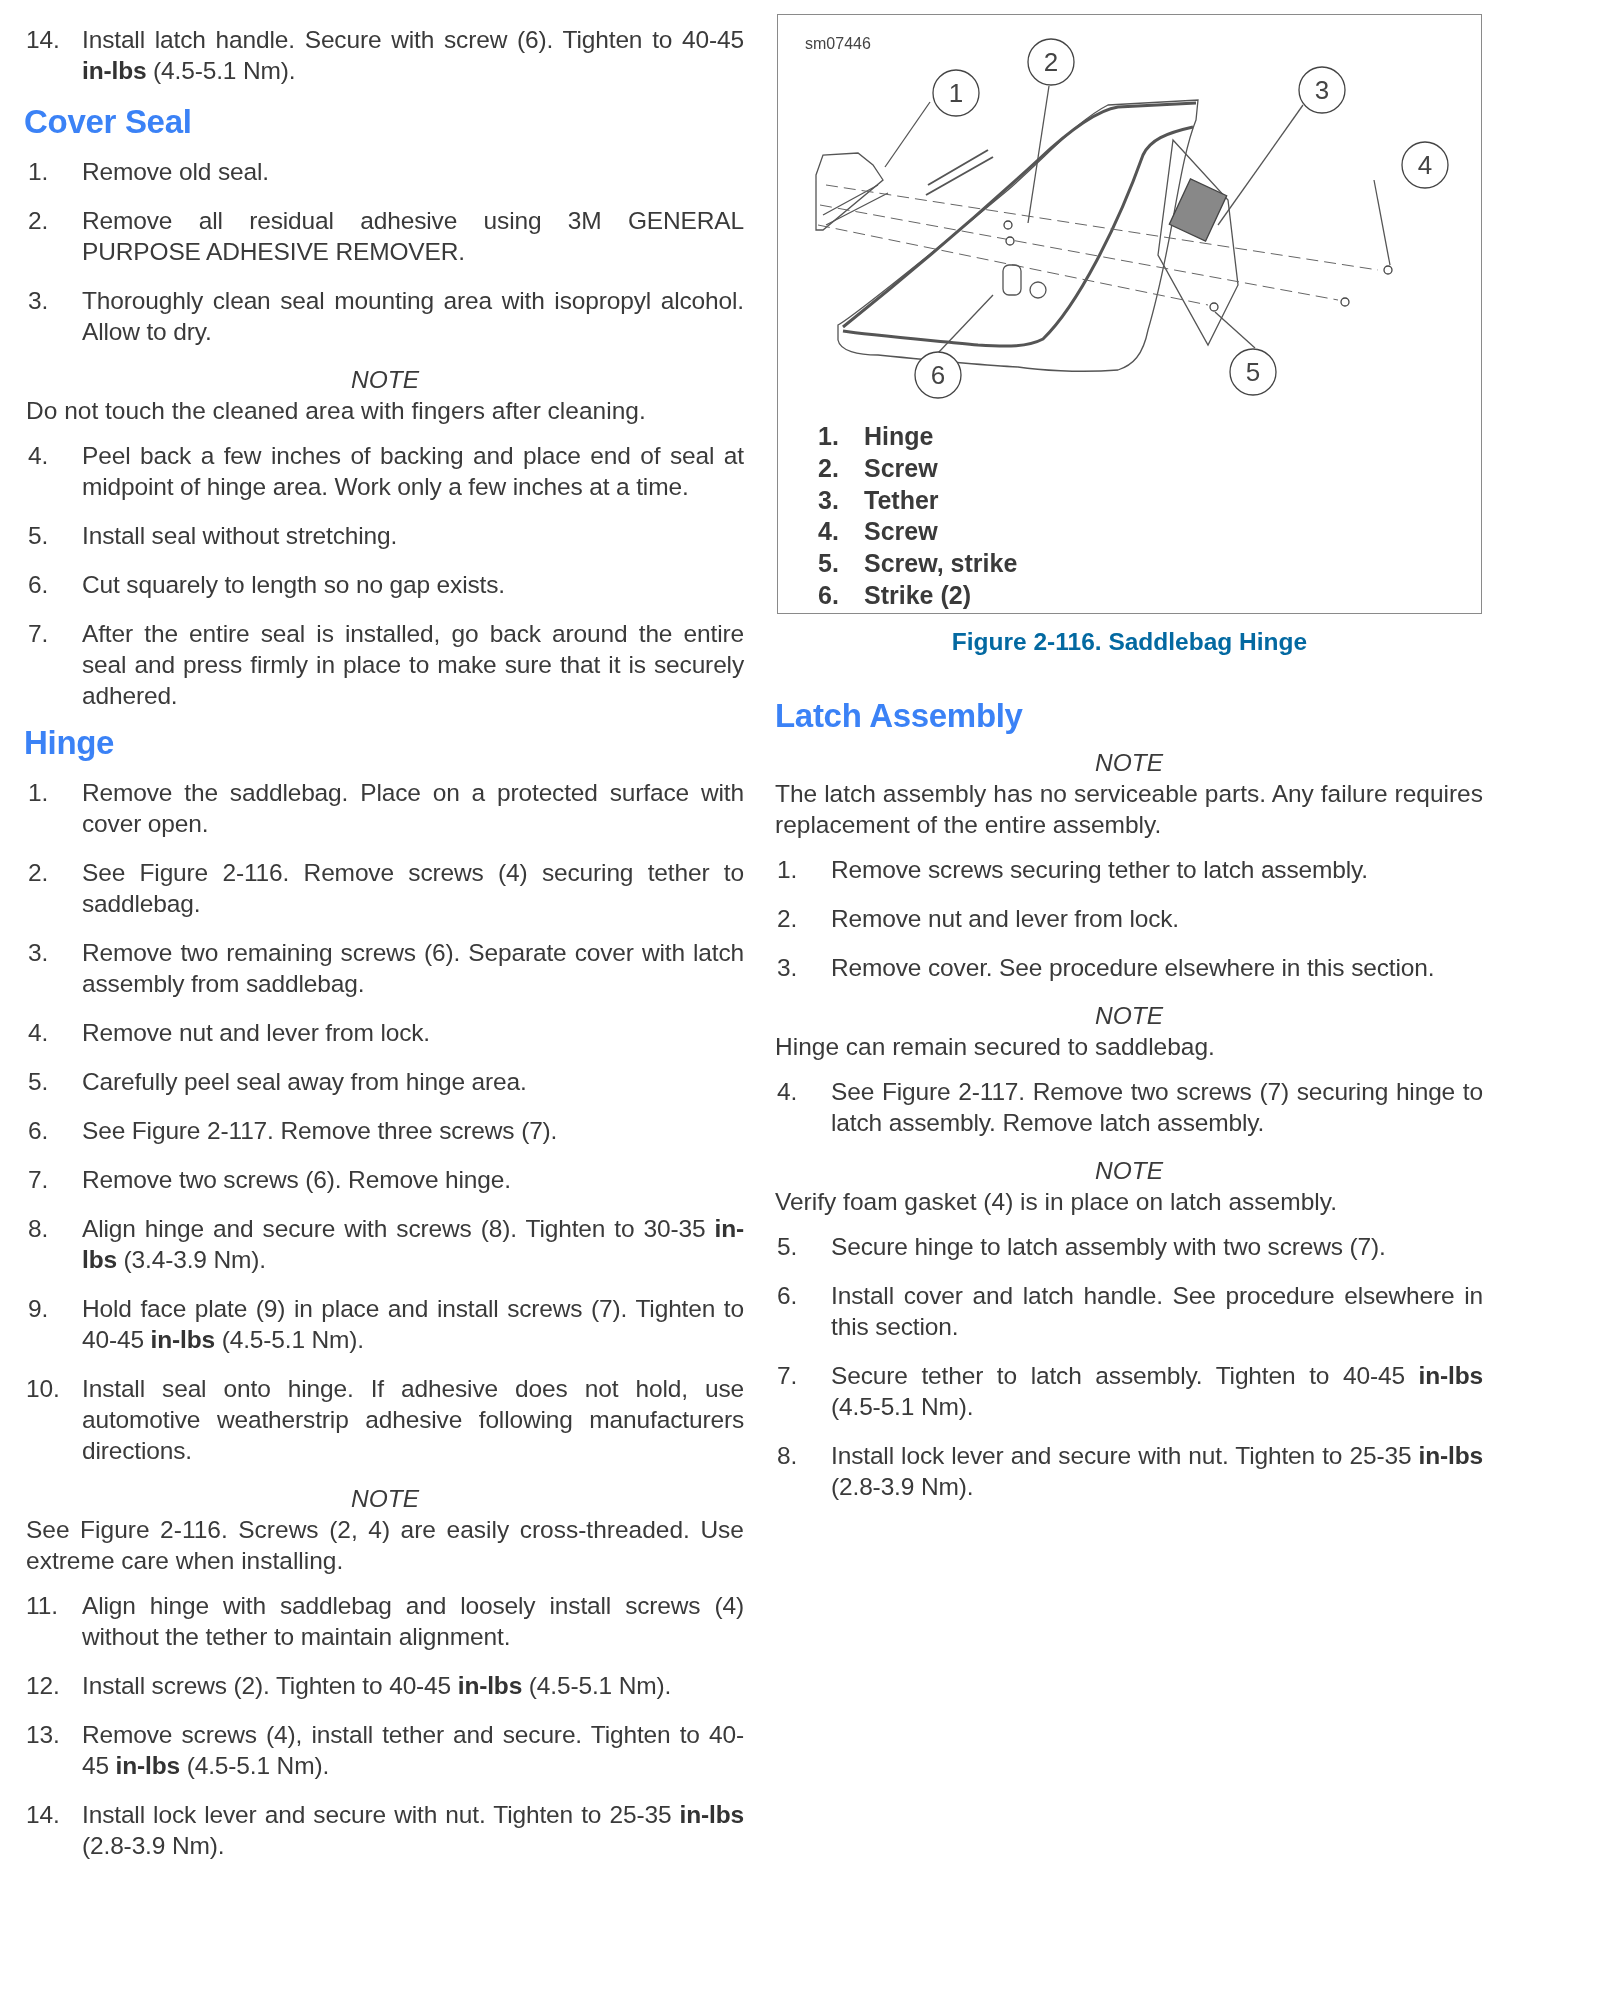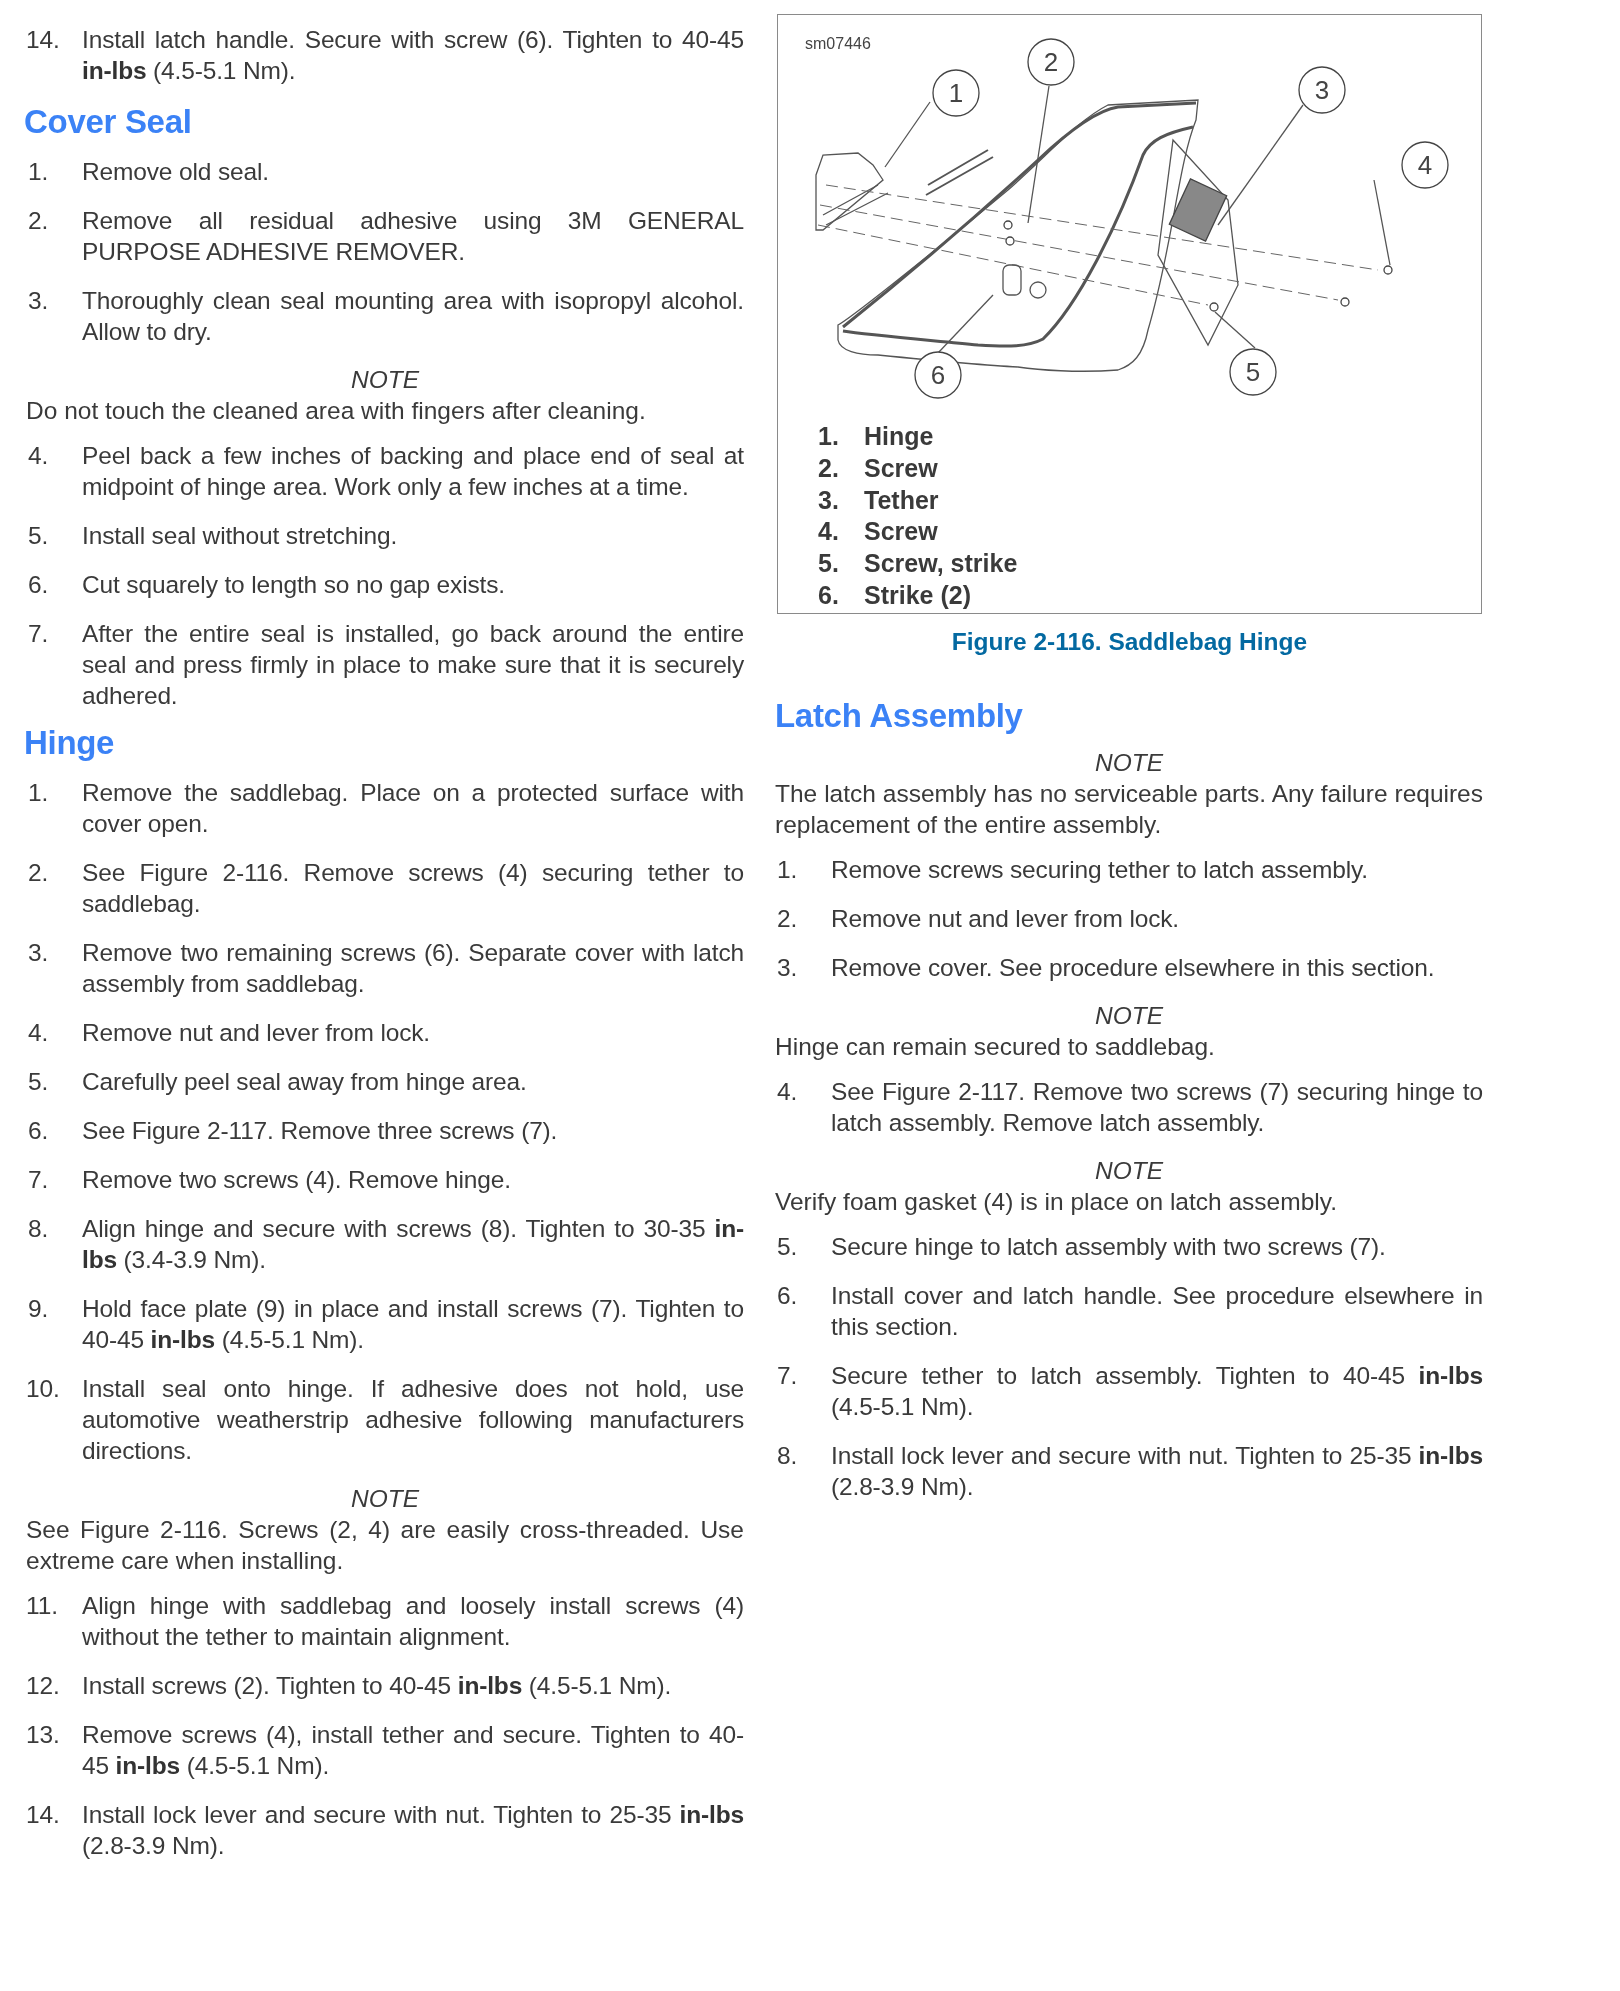--- a/index.html
+++ b/index.html
@@ -49,21 +49,21 @@
     </div>
 
   <h2 style="margin-top:-6px;">Hinge</h2>
   <div>
       <div class="step"><span class="num">1.</span><span><span>Remove the saddlebag. Place on a protected surface with cover open.</span></span></div>
       <div class="step"><span class="num">2.</span><span><span>See Figure 2-116. Remove screws (4) securing tether to saddlebag.</span></span></div>
       <div class="step"><span class="num">3.</span><span><span>Remove two remaining screws (6). Separate cover with latch assembly from saddlebag.</span></span></div>
       <div class="step"><span class="num">4.</span><span><span>Remove nut and lever from lock.</span></span></div>
       <div class="step"><span class="num">5.</span><span><span>Carefully peel seal away from hinge area.</span></span></div>
       <div class="step"><span class="num">6.</span><span><span>See Figure 2-117. Remove three screws (7).</span></span></div>
-      <div class="step"><span class="num">7.</span><span><span>Remove two screws (4). Remove hinge.</span></span></div>
+      <div class="step"><span class="num">7.</span><span><span>Remove two screws (6). Remove hinge.</span></span></div>
       <div class="step"><span class="num">8.</span><span><span>Align hinge and secure with screws (8). Tighten to 30-35 </span><b>in-lbs</b><span> (3.4-3.9 Nm).</span></span></div>
       <div class="step"><span class="num">9.</span><span><span>Hold face plate (9) in place and install screws (7). Tighten to 40-45 </span><b>in-lbs</b><span> (4.5-5.1 Nm).</span></span></div>
       <div class="step two"><span class="num">10.</span><span><span>Install seal onto hinge. If adhesive does not hold, use automotive weatherstrip adhesive following manufacturers directions.</span></span></div>
     </div>
   <p class="note-head">NOTE</p>
   <p class="note-body">See Figure 2-116. Screws (2, 4) are easily cross-threaded. Use extreme care when installing.</p>
   <div>
       <div class="step two"><span class="num">11.</span><span><span>Align hinge with saddlebag and loosely install screws (4) without the tether to maintain alignment.</span></span></div>
       <div class="step two"><span class="num">12.</span><span><span>Install screws (2). Tighten to 40-45 </span><b>in-lbs</b><span> (4.5-5.1 Nm).</span></span></div>
       <div class="step two"><span class="num">13.</span><span><span>Remove screws (4), install tether and secure. Tighten to 40-45 </span><b>in-lbs</b><span> (4.5-5.1 Nm).</span></span></div>

